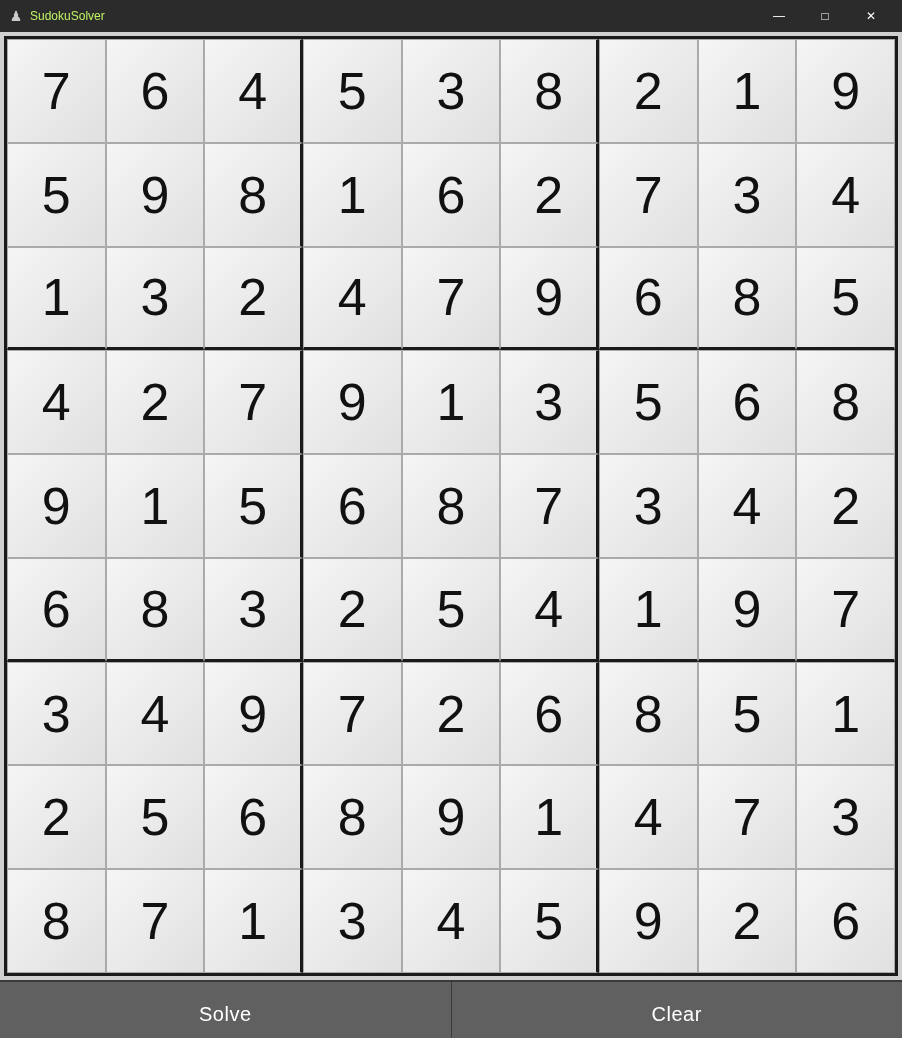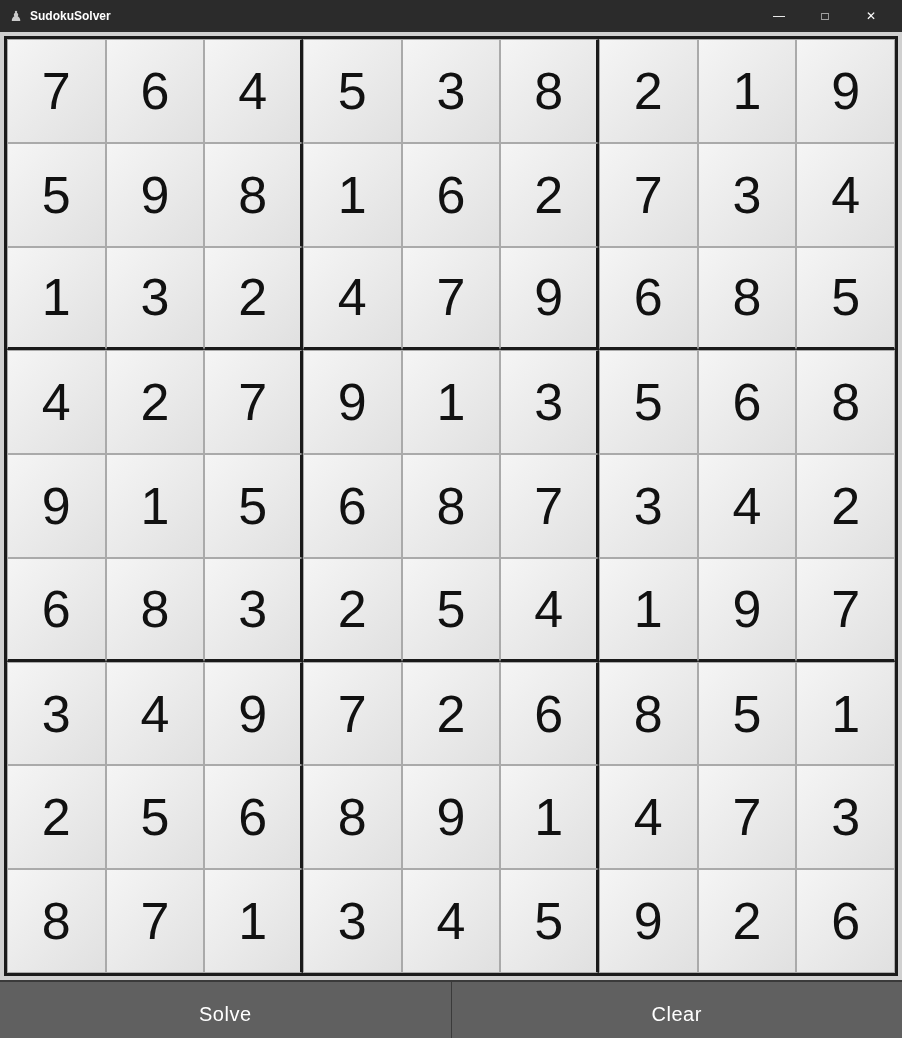--- a/index.html
+++ b/index.html
@@ -30,24 +30,23 @@
       height: 16px;
       margin-right: 6px;
       display: flex;
       align-items: center;
       justify-content: center;
       color: #ccc;
       font-size: 14px;
     }
 
     .title-bar-text {
-      color: #ffffff;
+      color: #bef264;
       font-size: 12px;
       flex: 1;
-      font-weight: bold;
     }
 
     .title-bar-controls {
       display: flex;
       gap: 0;
     }
 
     .title-bar-btn {
       width: 46px;
       height: 32px;

